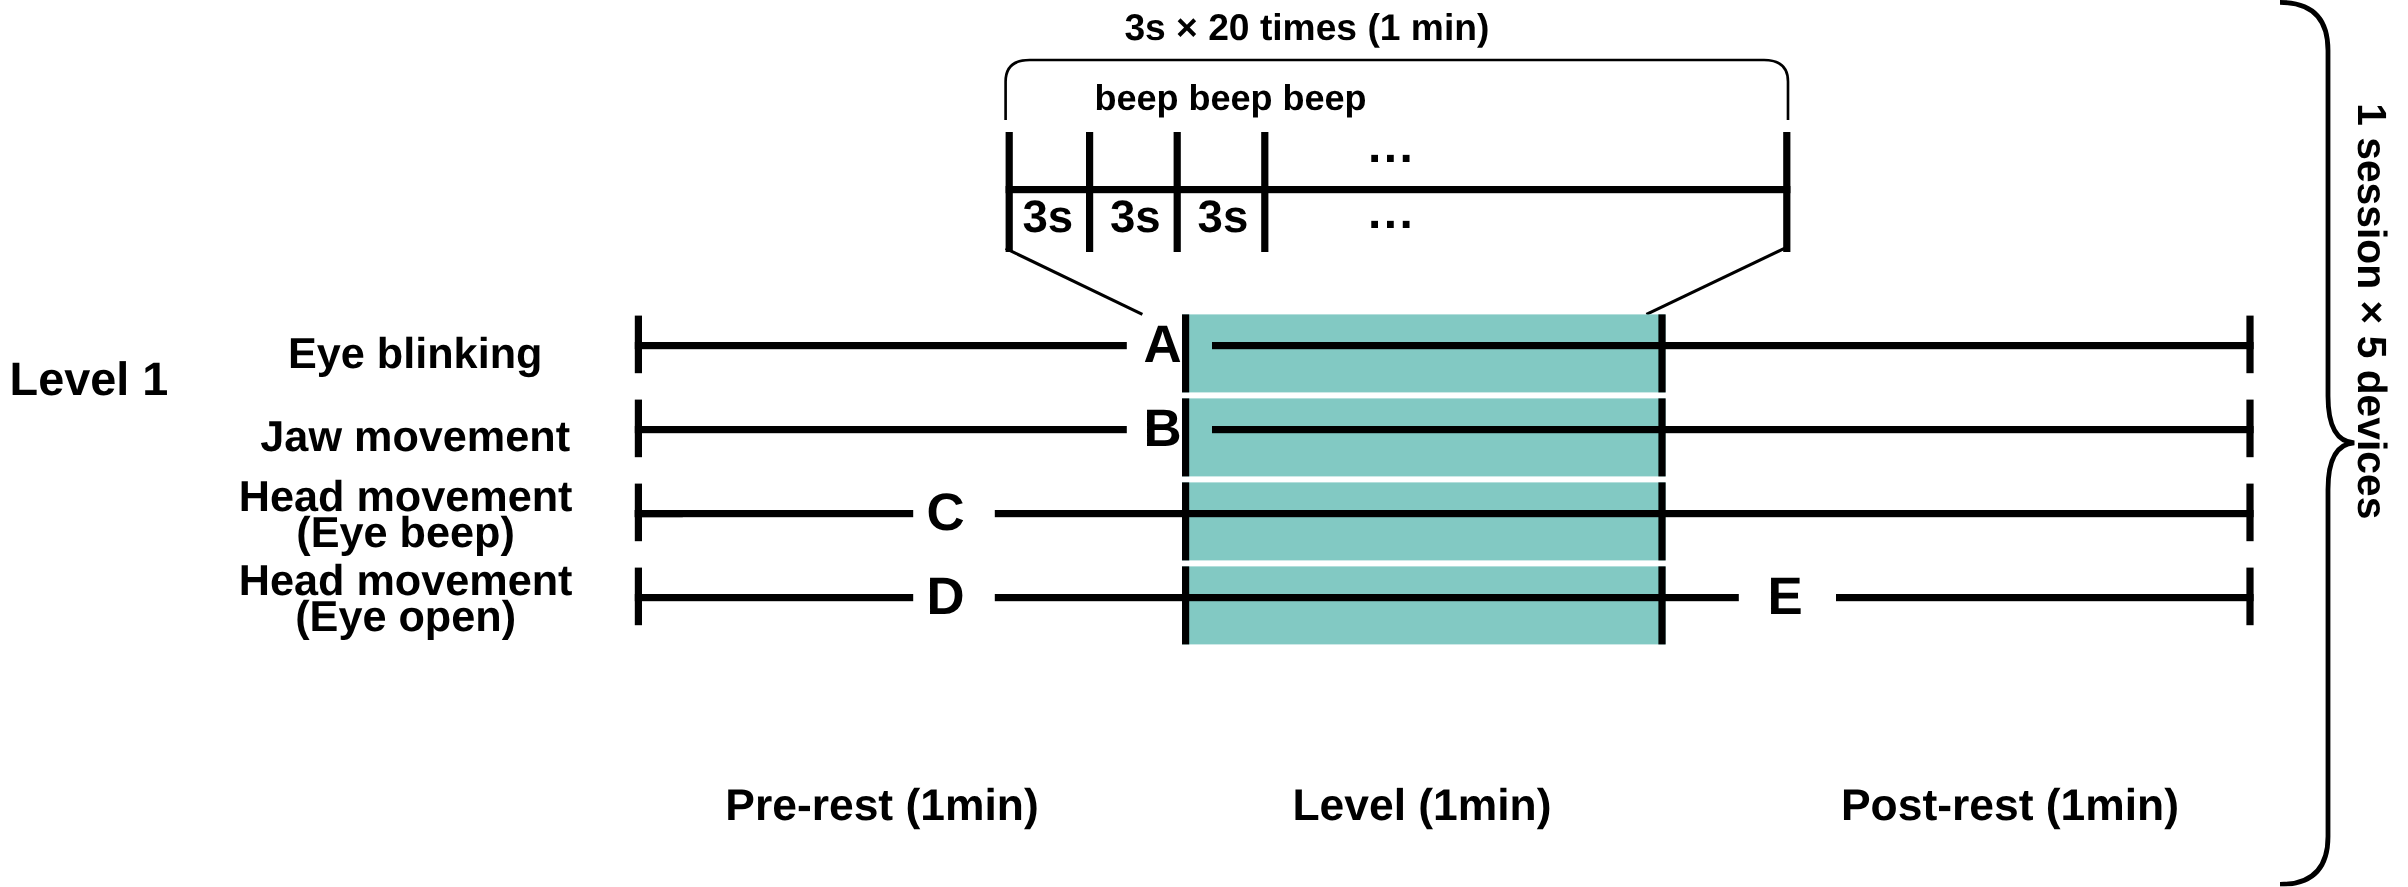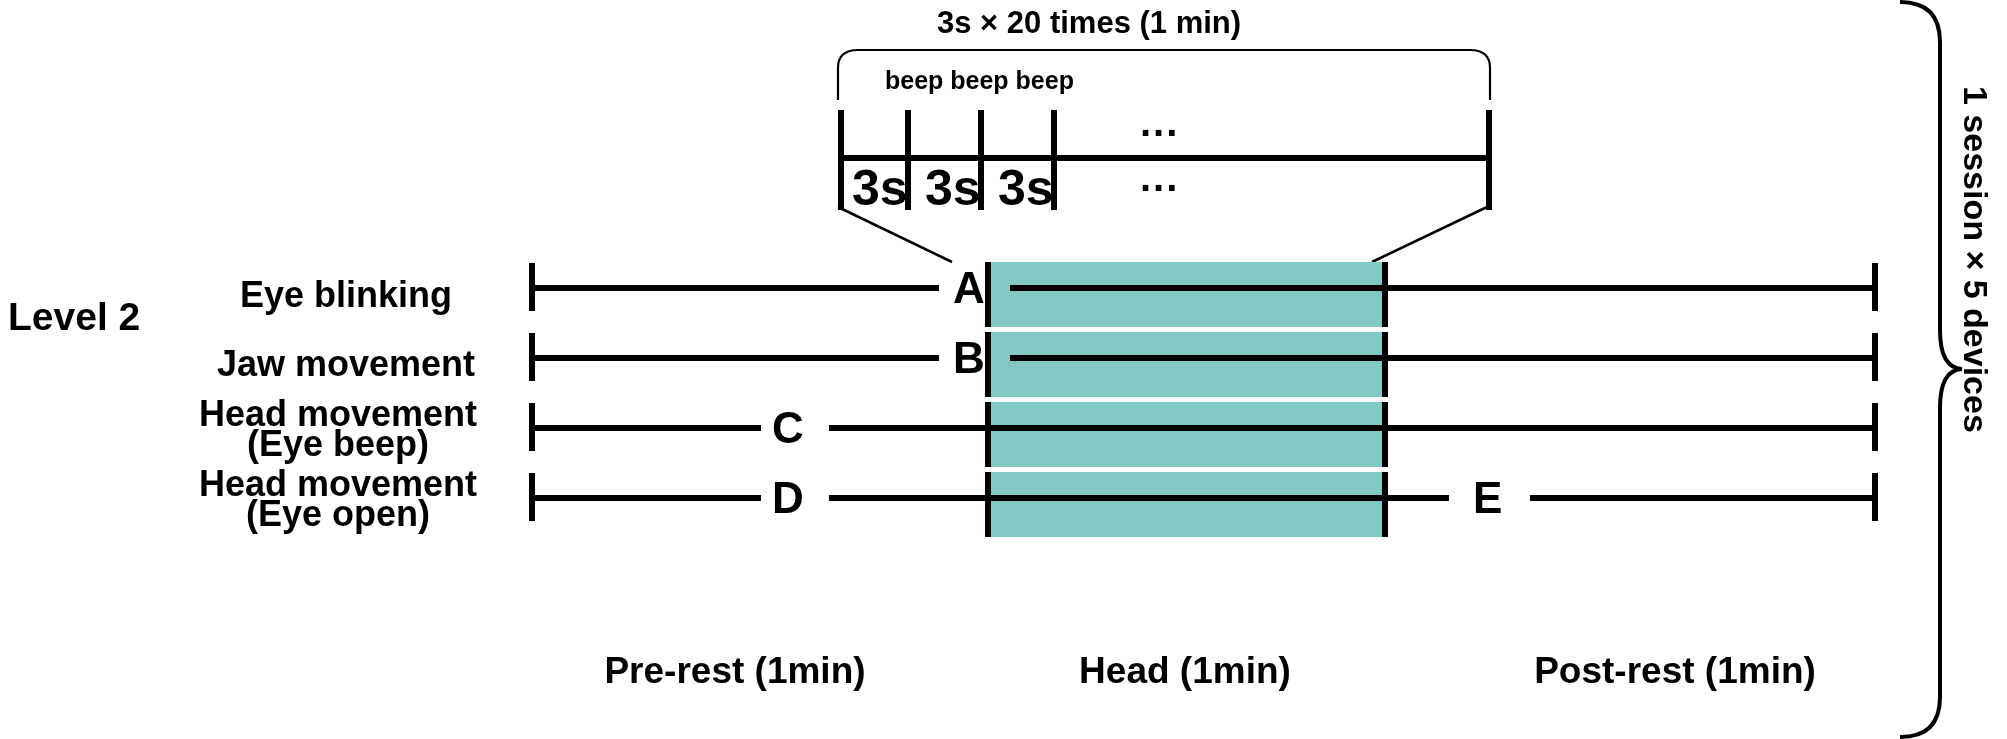--- a/index.html
+++ b/index.html
@@ -21,22 +21,22 @@
 
   
   .txt {
     position: absolute;
     white-space: pre;
     line-height: 1.12;
     color: #000;
   }
 
   .t-header      { font-size: 31px; font-weight: bold; }
-  .t-beep        { font-size: 25px; font-weight: bold; }
-  .t-3s          { font-size: 50px; font-weight: bold; }
+  .t-beep        { font-size: 30px; font-weight: bold; margin-left: 27px; }
+  .t-3s          { font-size: 38px; font-weight: bold; }
   .t-dots        { font-size: 40px; font-weight: bold; letter-spacing: 2px; }
   .t-level       { font-size: 39px; font-weight: bold; }
   .t-rowlabel    { font-size: 36px; font-weight: bold; text-align: center; }
   .t-letter      { font-size: 44px; font-weight: bold; }
   .t-phase       { font-size: 37px; font-weight: bold; }
   .t-side        { font-size: 34px; font-weight: bold; }
 
   
   .hline { position: absolute; background: #000; height: 6px; }
   .vline { position: absolute; background: #000; width: 6px; }
@@ -80,21 +80,21 @@
   <div class="vline" style="left:1051px; top:110px; height:100px;"></div>
   <div class="vline" style="left:1486px; top:110px; height:100px;"></div>
 
   <div class="txt t-3s" style="left:852px; top:160px;">3s</div>
   <div class="txt t-3s" style="left:925px; top:160px;">3s</div>
   <div class="txt t-3s" style="left:998px; top:160px;">3s</div>
 
   <div class="txt t-dots" style="left:1140px; top:100px;">...</div>
   <div class="txt t-dots" style="left:1140px; top:155px;">...</div>
 
-  <div class="txt t-level" style="left:8px; top:295px;">Level 2</div>
+  <div class="txt t-level" style="left:8px; top:295px;">Level 1</div>
 
   <div class="txt t-rowlabel" style="left:186px; top:275px; width:320px;">Eye blinking</div>
 
   <div class="txt t-rowlabel" style="left:186px; top:344px; width:320px;">Jaw movement</div>
 
   <div class="txt t-rowlabel" style="left:170px; top:394px; width:336px;">Head movement</div>
   <div class="txt t-rowlabel" style="left:170px; top:424px; width:336px;">(Eye beep)</div>
 
   <div class="txt t-rowlabel" style="left:170px; top:464px; width:336px;">Head movement</div>
   <div class="txt t-rowlabel" style="left:170px; top:494px; width:336px;">(Eye open)</div>
@@ -133,21 +133,21 @@
   <div class="hline" style="left:829px; top:495px; width:620px;"></div>
   <div class="hline" style="left:1530px; top:495px; width:348px;"></div>
   <div class="vline" style="left:529px; top:473px; height:48px;"></div>
   <div class="vline" style="left:1872px; top:473px; height:48px;"></div>
   <div class="vline" style="left:985px; top:472px; height:65px;"></div>
   <div class="vline" style="left:1382px; top:472px; height:65px;"></div>
   <div class="txt t-letter" style="left:772px; top:473px;">D</div>
   <div class="txt t-letter" style="left:1473px; top:473px;">E</div>
 
   <div class="txt t-phase" style="left:485px; top:650px; width:500px; text-align:center;">Pre-rest (1min)</div>
-  <div class="txt t-phase" style="left:935px; top:650px; width:500px; text-align:center;">Head (1min)</div>
+  <div class="txt t-phase" style="left:935px; top:650px; width:500px; text-align:center;">Level (1min)</div>
   <div class="txt t-phase" style="left:1425px; top:650px; width:500px; text-align:center;">Post-rest (1min)</div>
 
   <svg class="overlay">
     <path d="M 1900 2
              Q 1940 2 1940 42
              L 1940 330
              Q 1940 368 1962 369
              Q 1940 370 1940 408
              L 1940 697
              Q 1940 737 1900 737" fill="none" stroke="#000" stroke-width="4"></path>

